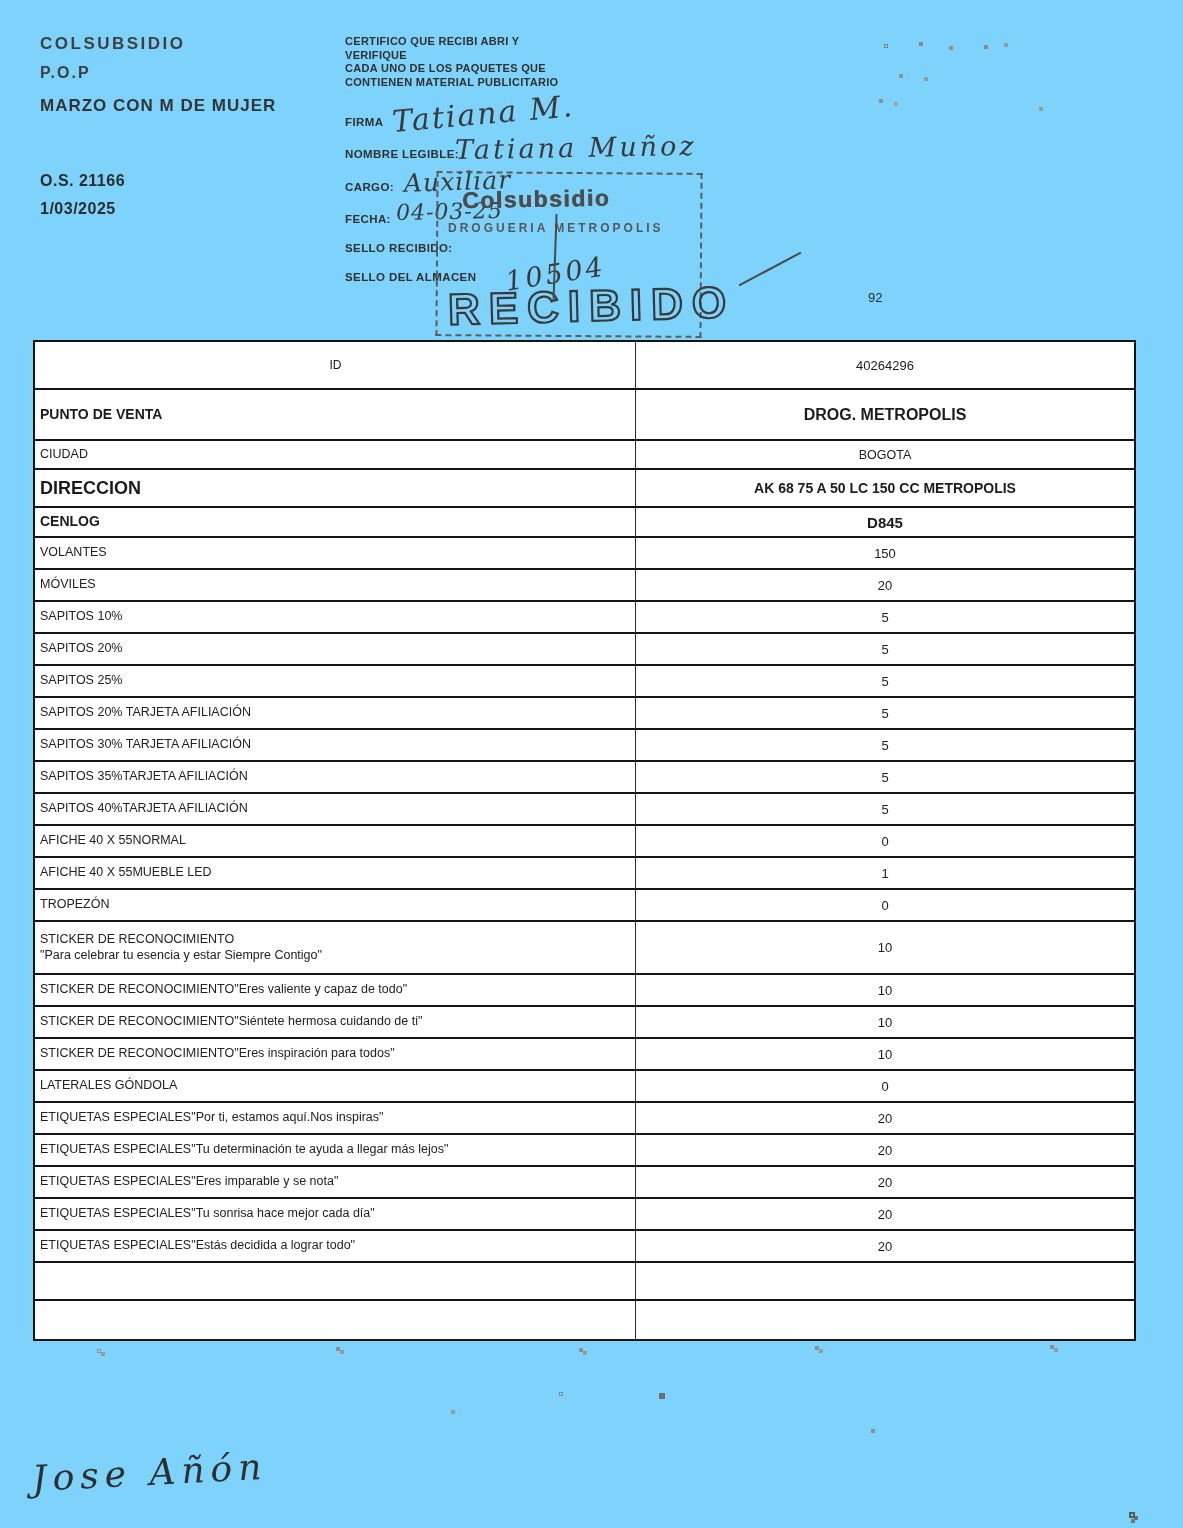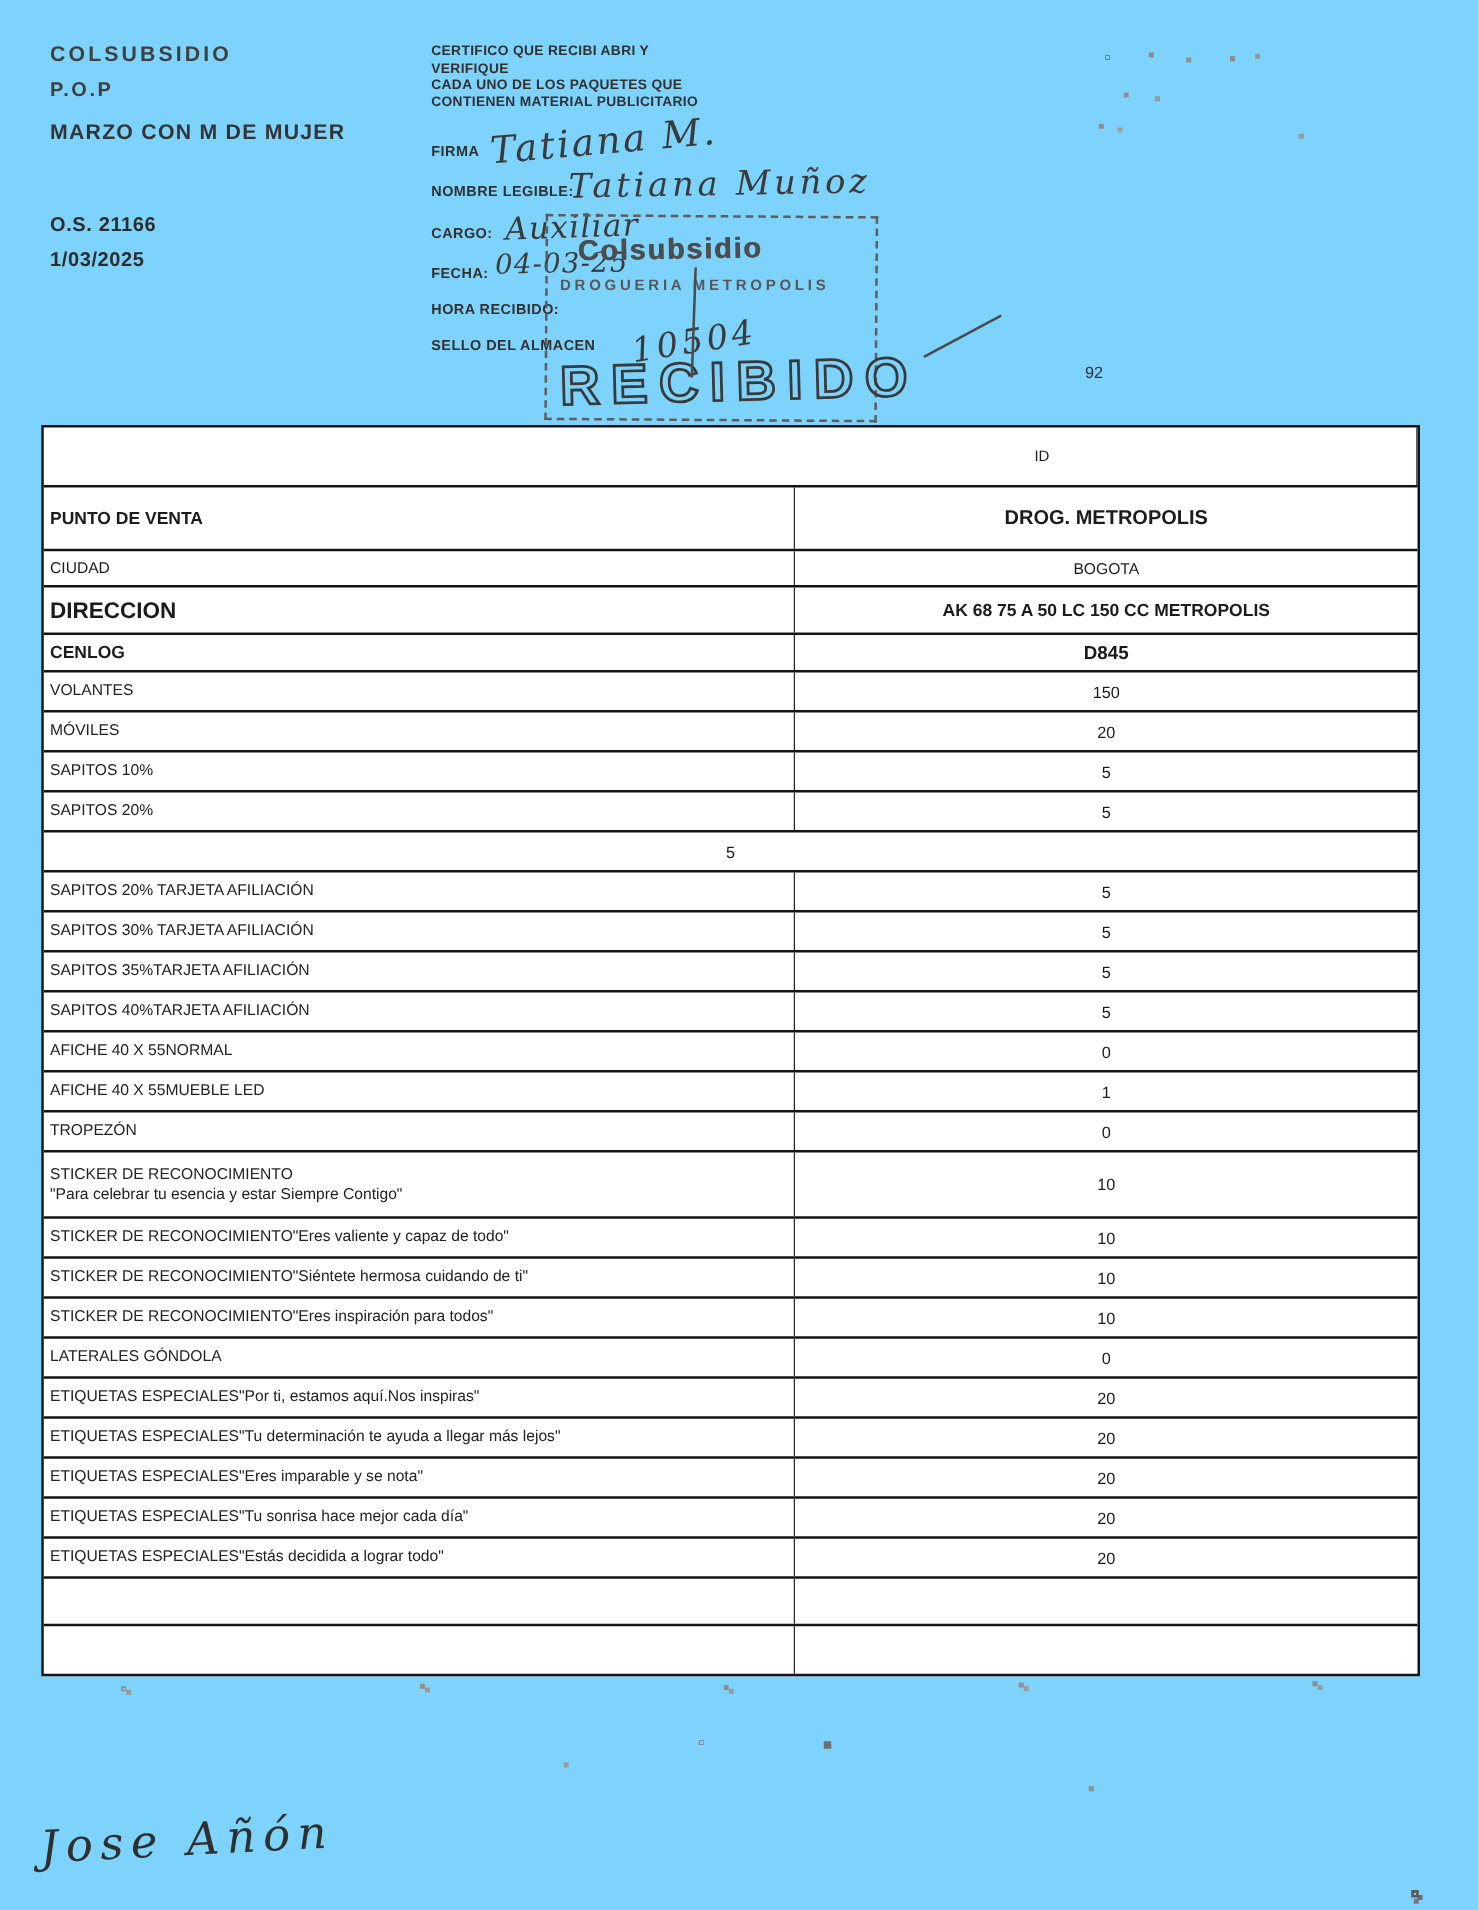--- a/index.html
+++ b/index.html
@@ -119,41 +119,42 @@
     <div>CERTIFICO QUE RECIBI ABRI Y</div>
     <div>VERIFIQUE</div>
     <div>CADA UNO DE LOS PAQUETES QUE</div>
     <div>CONTIENEN MATERIAL PUBLICITARIO</div>
   </div>
 
   <div class="field-label lbl-firma">FIRMA</div>
   <div class="field-label lbl-nombre">NOMBRE LEGIBLE:</div>
   <div class="field-label lbl-cargo">CARGO:</div>
   <div class="field-label lbl-fecha">FECHA:</div>
-  <div class="field-label lbl-hora">HORA RECIBIDO:</div>
+  <div class="field-label lbl-hora">SELLO RECIBIDO:</div>
   <div class="field-label lbl-sello">SELLO DEL ALMACEN</div>
 
   <div class="hw hw-firma">Tatiana M.</div>
   <div class="hw hw-nombre">Tatiana Muñoz</div>
   <div class="hw hw-cargo">Auxiliar</div>
   <div class="hw hw-fecha">04-03-25</div>
   <div class="hw hw-sellon">10504</div>
 
   <div class="stamp-box"></div>
   <div class="stamp-brand">Colsubsidio</div>
   <div class="stamp-store">DROGUERIA  METROPOLIS</div>
   <div class="stamp-recibido">RECIBIDO</div>
   <div class="pen-stroke"></div>
   <div class="pen-vline"></div>
 
   <div class="page-mark">92</div>
 
   <div class="doc-table">
     <div class="t-row r-id">
       <div class="cell-label">ID</div>
+      <div class="cell-value">40264296</div>
     </div>
     <div class="t-row r-pdv">
       <div class="cell-label">PUNTO DE VENTA</div>
       <div class="cell-value">DROG. METROPOLIS</div>
     </div>
     <div class="t-row r-ciudad">
       <div class="cell-label">CIUDAD</div>
       <div class="cell-value">BOGOTA</div>
     </div>
     <div class="t-row r-dir">
@@ -179,20 +180,21 @@
       <div class="cell-label">SAPITOS 10%</div>
       <div class="cell-value">5</div>
     </div>
 
     <div class="t-row item-row">
       <div class="cell-label">SAPITOS 20%</div>
       <div class="cell-value">5</div>
     </div>
 
     <div class="t-row item-row">
+      <div class="cell-label">SAPITOS 25%</div>
       <div class="cell-value">5</div>
     </div>
 
     <div class="t-row item-row">
       <div class="cell-label">SAPITOS 20% TARJETA AFILIACIÓN</div>
       <div class="cell-value">5</div>
     </div>
 
     <div class="t-row item-row">
       <div class="cell-label">SAPITOS 30% TARJETA AFILIACIÓN</div>

